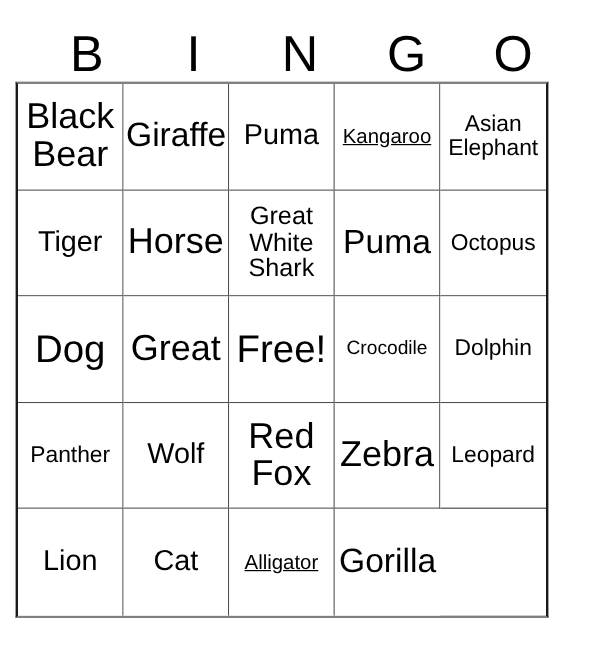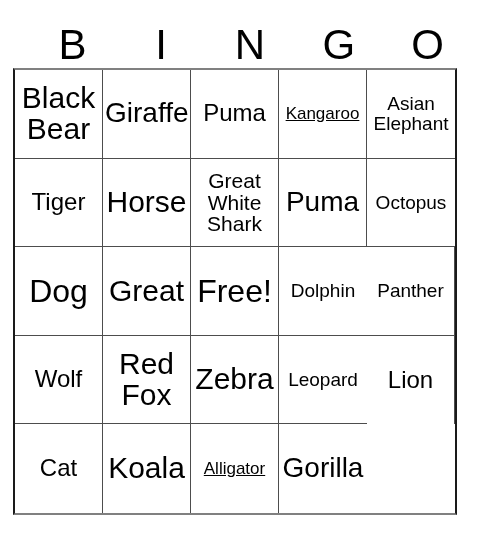--- a/index.html
+++ b/index.html
@@ -138,20 +138,23 @@
       </div>
       <div class="cell">
         <span class="cell-text fs-xl">Dog</span>
       </div>
       <div class="cell">
         <span class="cell-text fs-md">Great</span>
       </div>
       <div class="cell">
         <span class="cell-text fs-xl">Free!</span>
       </div>
+      <div class="cell">
+        <span class="cell-text fs-mini">Crocodile</span>
+      </div>
       <div class="cell col-last">
         <span class="cell-text fs-xxs">Dolphin</span>
       </div>
       <div class="cell">
         <span class="cell-text fs-xxs">Panther</span>
       </div>
       <div class="cell">
         <span class="cell-text fs-lg">Wolf</span>
       </div>
       <div class="cell">
@@ -164,23 +167,20 @@
       <div class="cell col-last">
         <span class="cell-text fs-xxs">Leopard</span>
       </div>
       <div class="cell row-last">
         <span class="cell-text fs-lg">Lion</span>
       </div>
       <div class="cell row-last">
         <span class="cell-text fs-lg">Cat</span>
       </div>
       <div class="cell row-last">
-        <span class="cell-text fs-md">Koala</span>
-      </div>
-      <div class="cell row-last">
         <span class="cell-text fs-tiny">Alligator</span>
       </div>
       <div class="cell col-last row-last">
         <span class="cell-text fs-sm">Gorilla</span>
       </div>
     </div>
 
 </div>
 
 </body></html>

